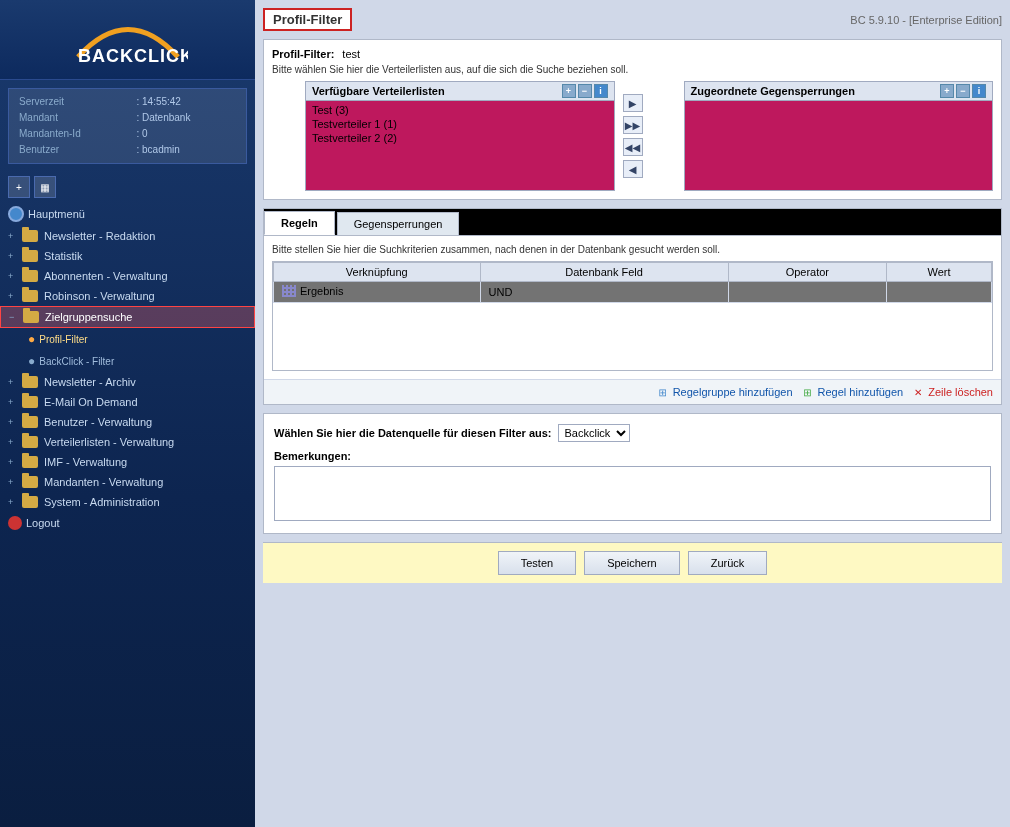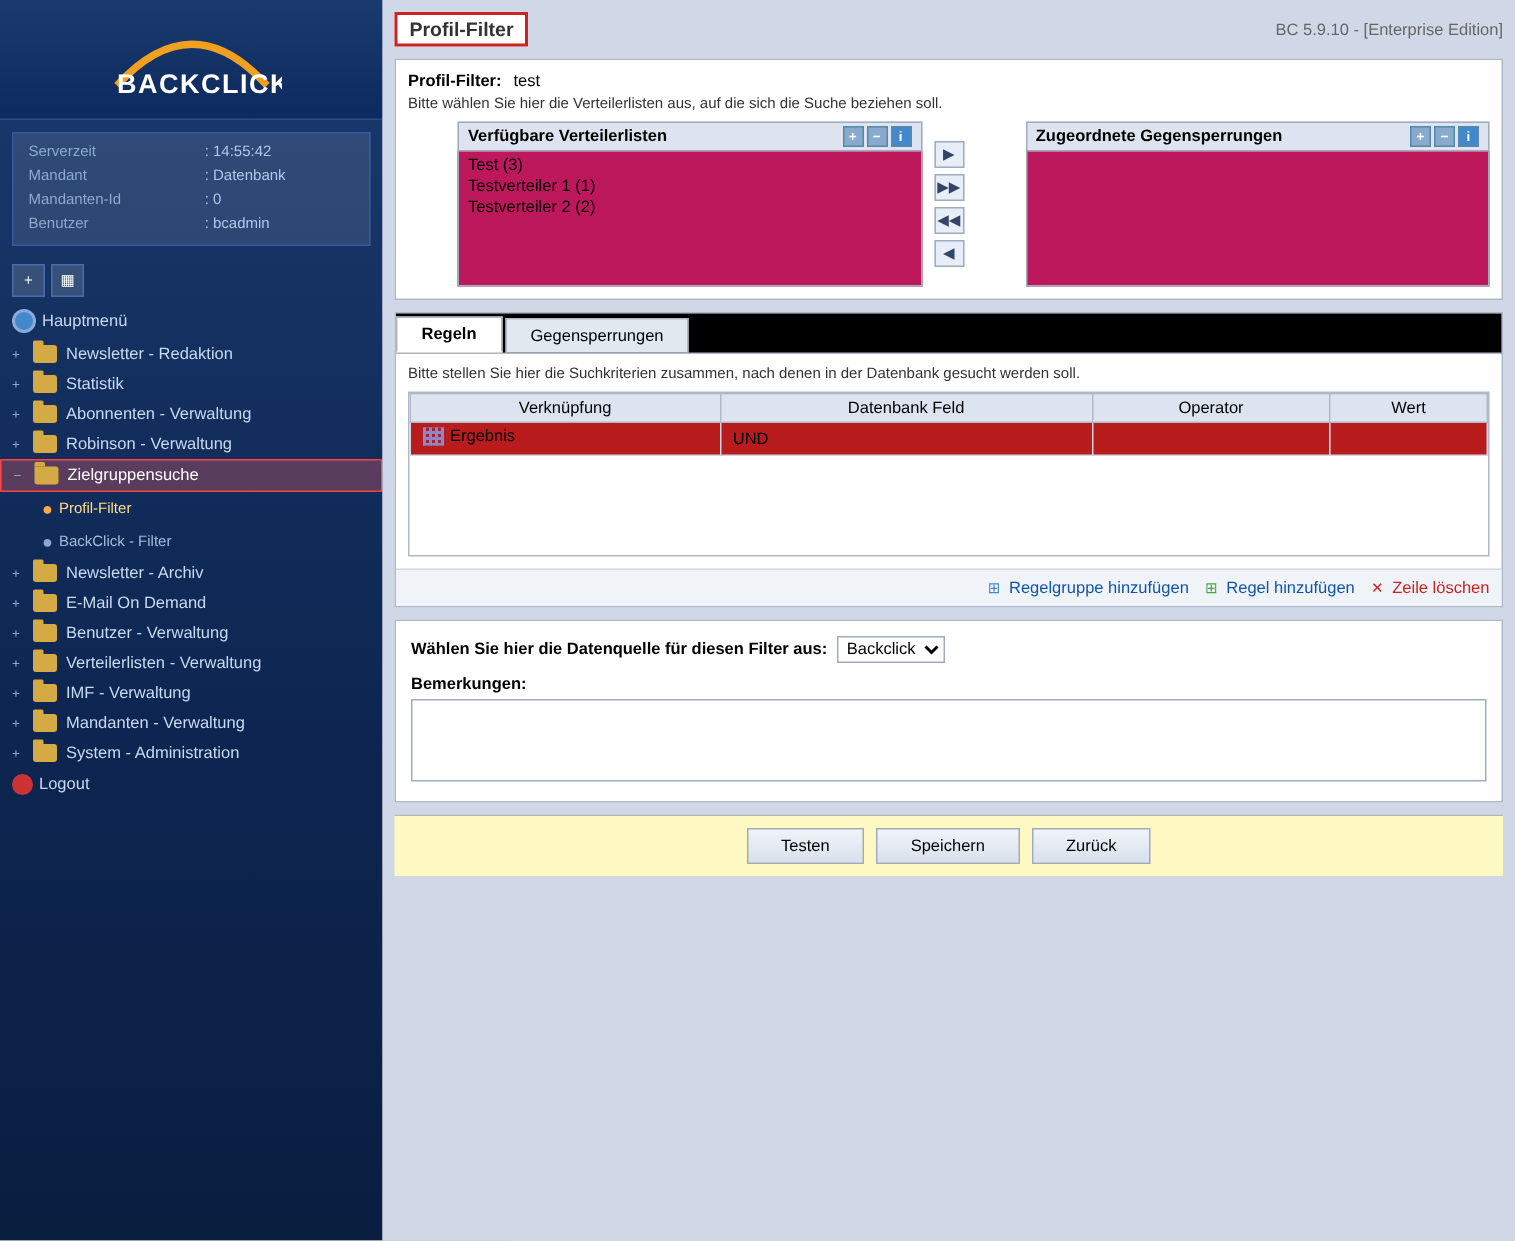--- a/index.html
+++ b/index.html
@@ -321,21 +321,21 @@
       font-weight: normal;
     }
 
     .rules-table td {
       border: 1px solid #d0d8e8;
       padding: 3px 8px;
       background: white;
     }
 
     .rules-table tr.ergebnis-row td {
-      background: #b91c1c;
+      background: #737373;
     }
 
     .ergebnis-icon {
       display: inline-flex;
       align-items: center;
       gap: 4px;
     }
 
     .grid-icon {
       width: 14px;

